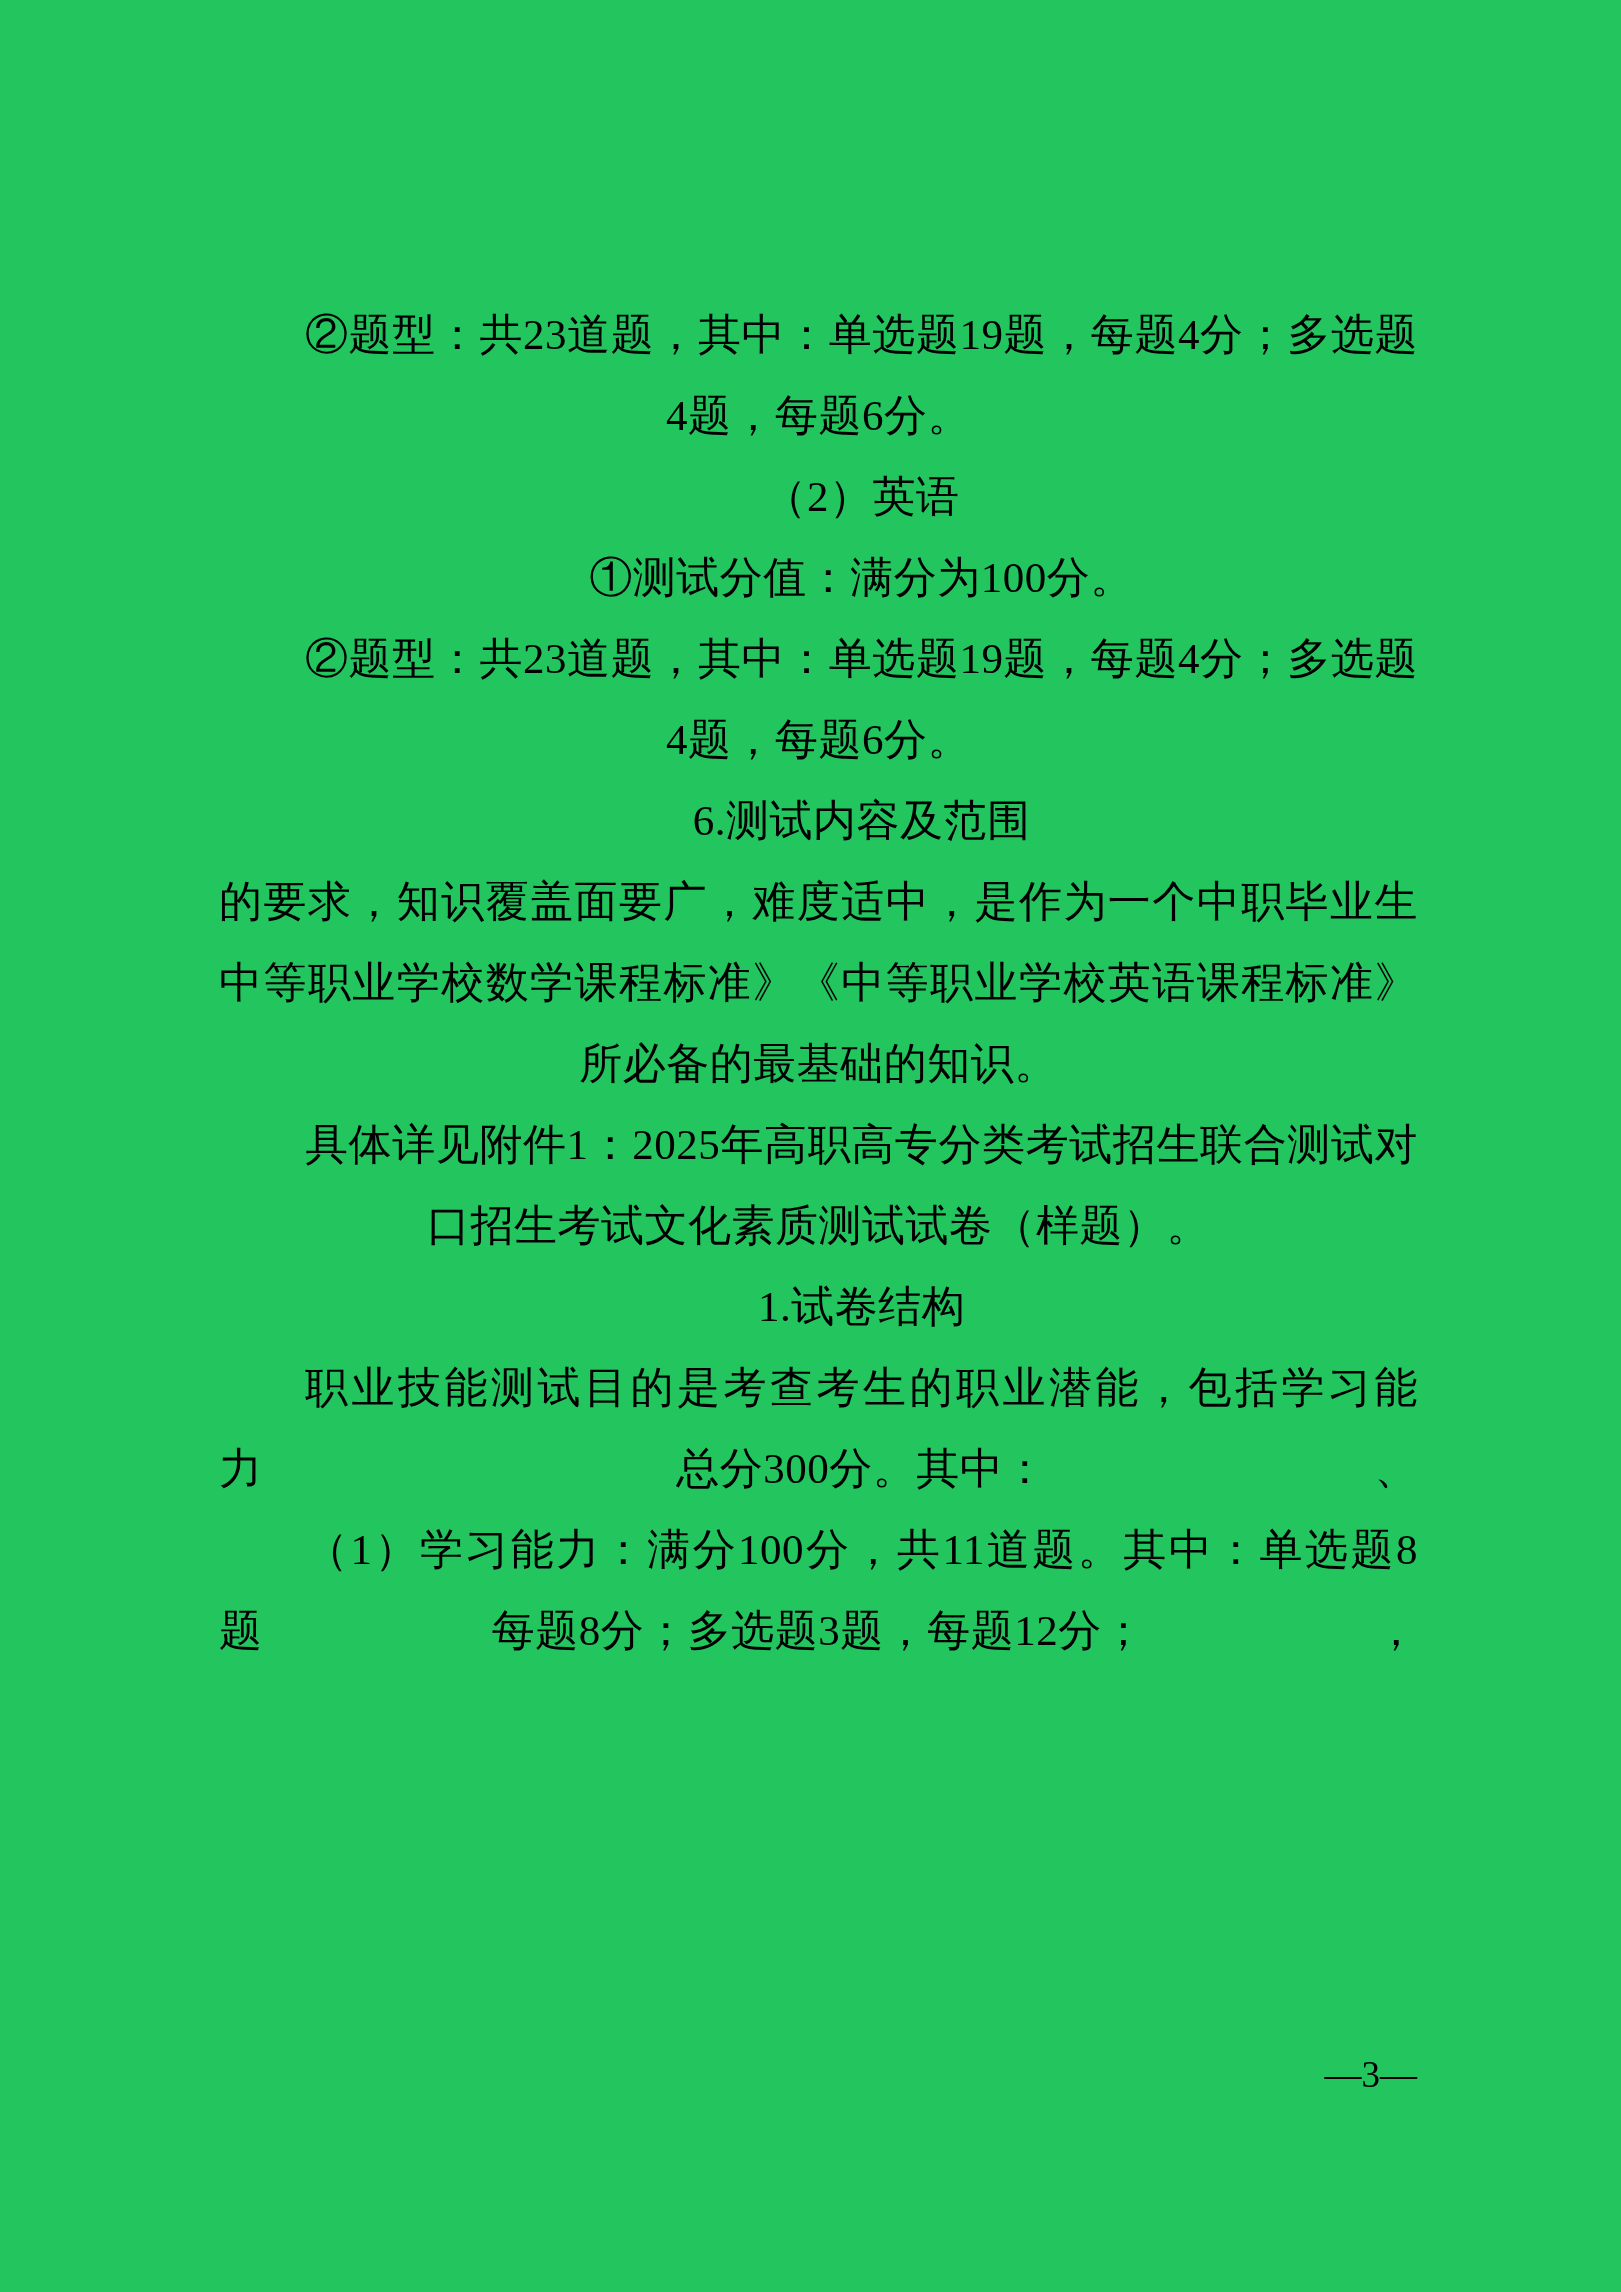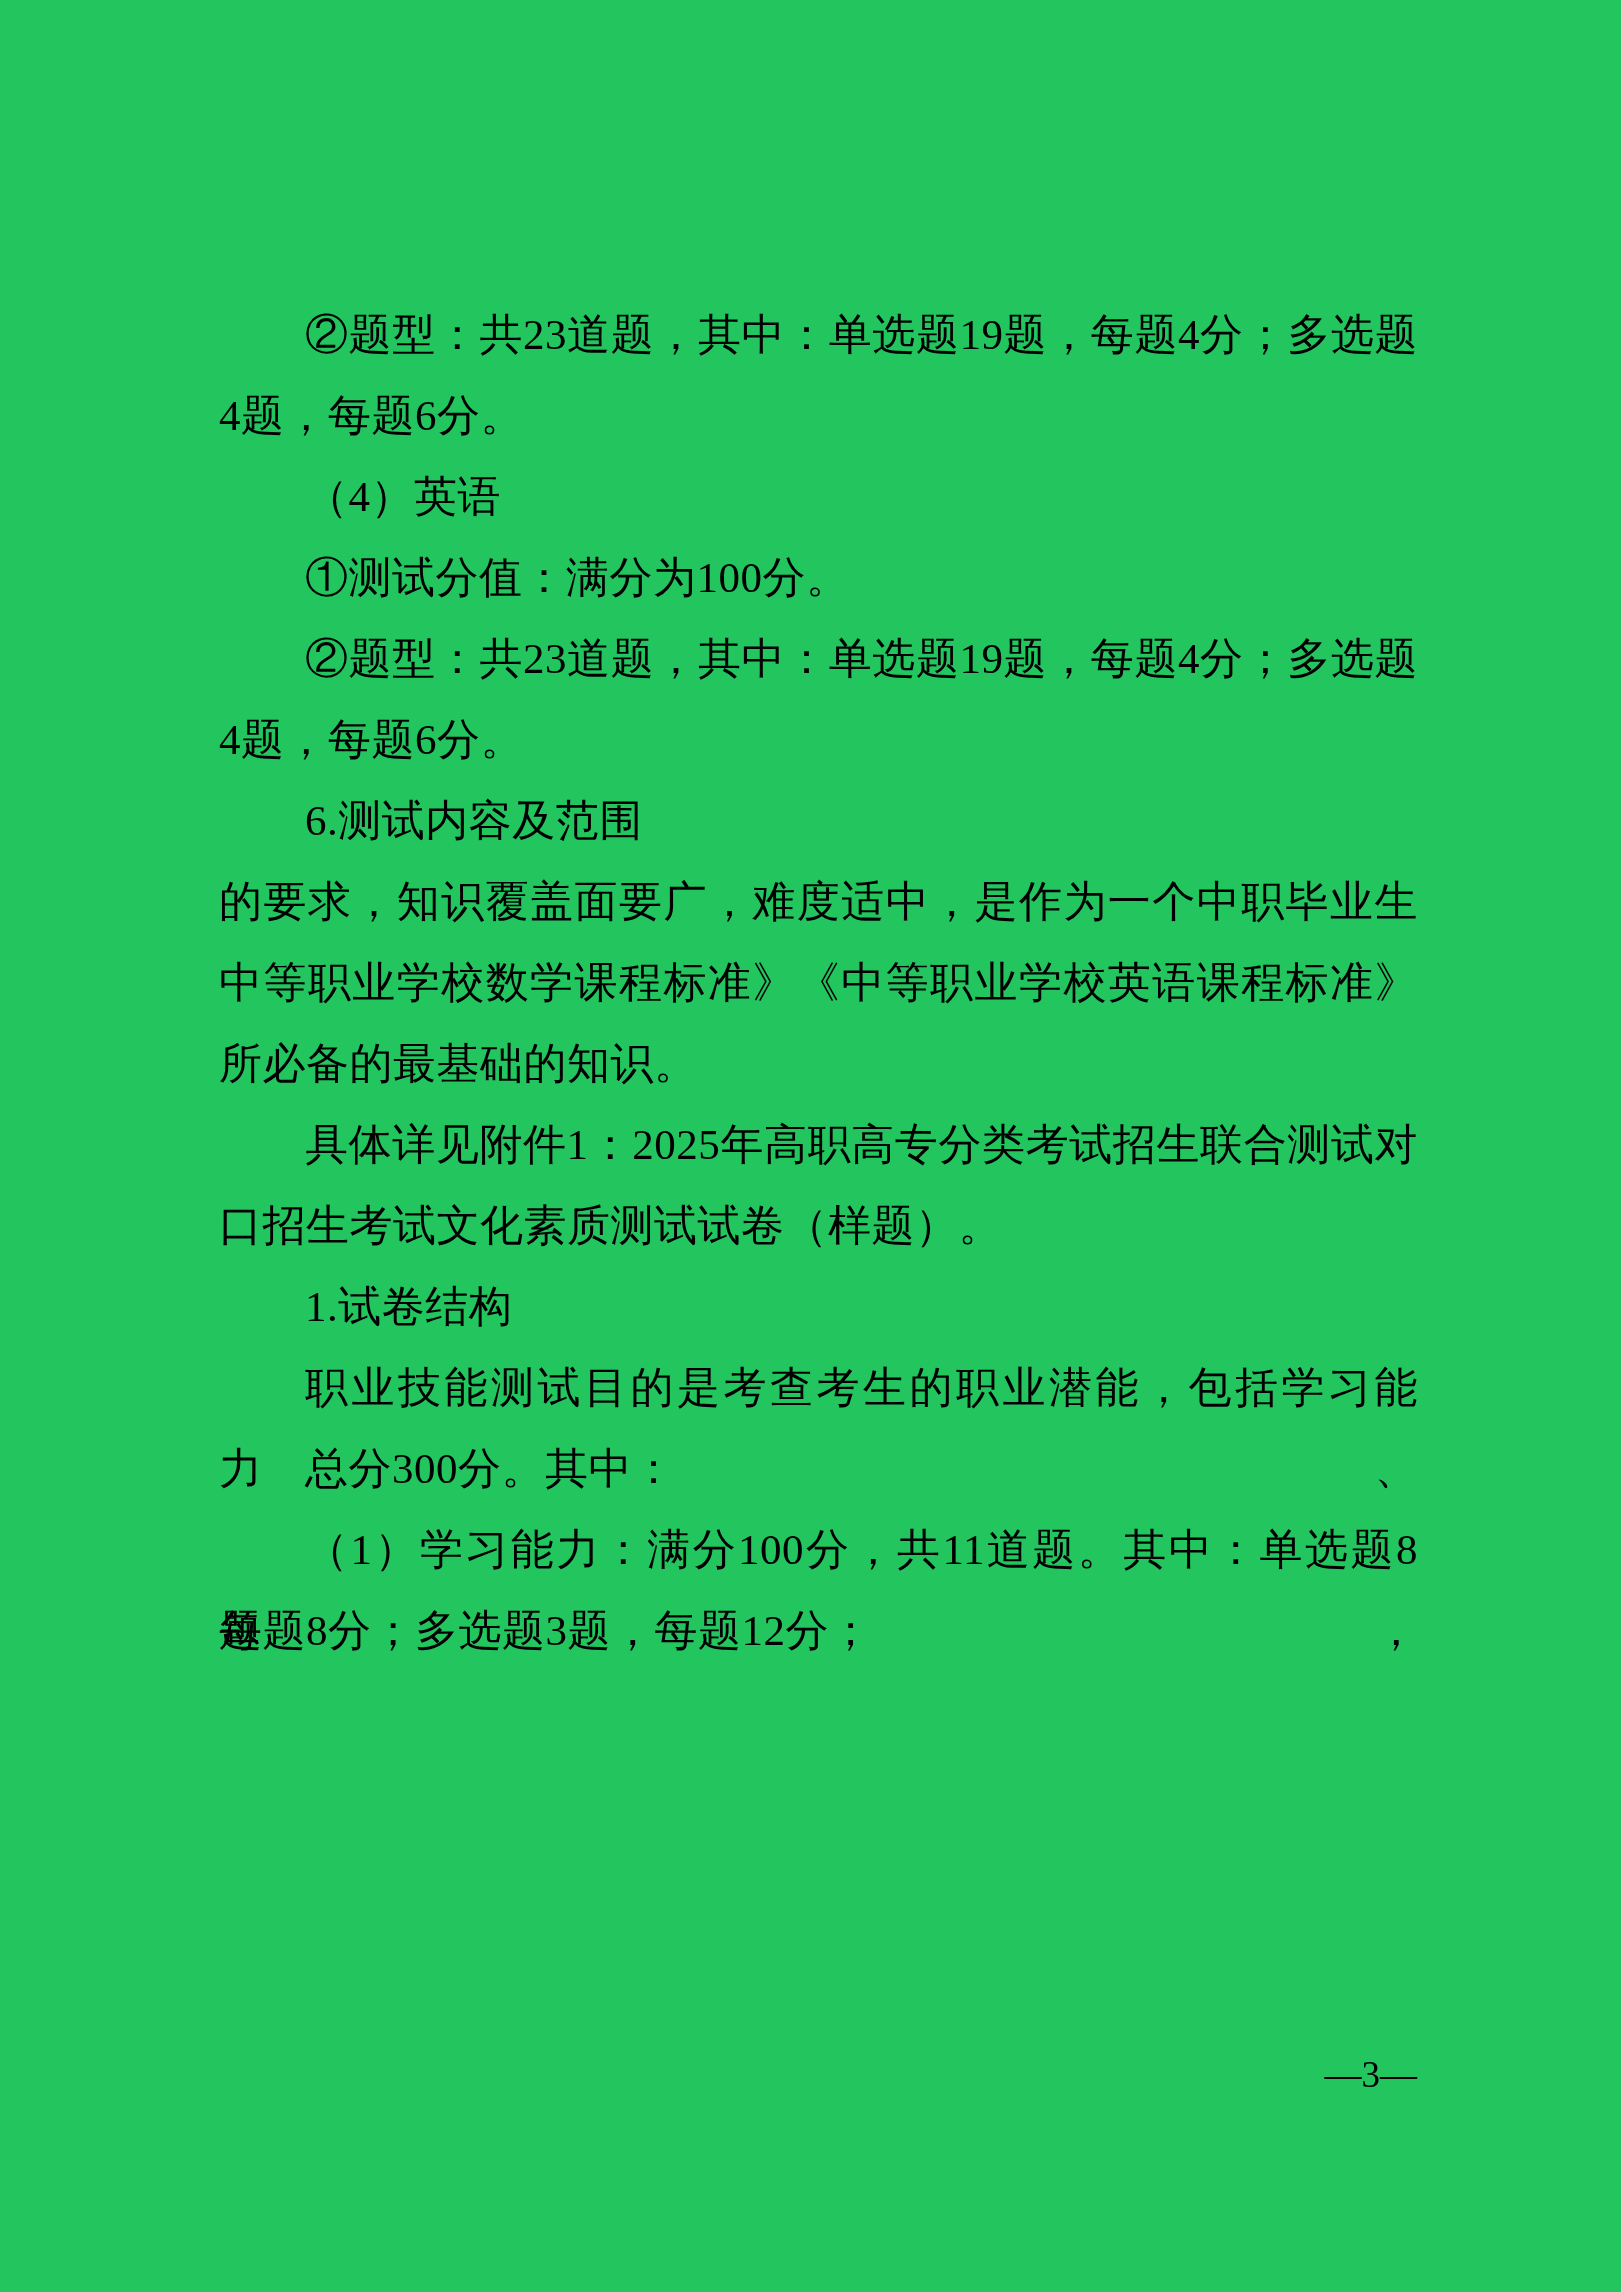--- a/index.html
+++ b/index.html
@@ -20,21 +20,21 @@
     position: absolute;
     left: 219px;
     top: 294px;
     width: 1199px;
   }
   .line {
     height: 81px;
     line-height: 81px;
     font-size: 43px;
     letter-spacing: 0.5px;
-    text-align: left;
+    text-align: center;
     white-space: normal;
   }
   .line.ind {
     padding-left: 86px;
   }
   .line.just {
     text-align: justify;
     text-align-last: justify;
     text-justify: inter-character;
   }
@@ -55,21 +55,21 @@
     color: #000000;
   }
 </style>
 </head>
 <body>
 
 <div class="page">
   <div class="content">
     <div class="line ind just">②题型：共23道题，其中：单选题19题，每题4分；多选题</div>
     <div class="line">4题，每题6分。</div>
-    <div class="line ind">（4）英语</div>
+    <div class="line ind">（2）英语</div>
     <div class="line ind">①测试分值：满分为100分。</div>
     <div class="line ind just">②题型：共23道题，其中：单选题19题，每题4分；多选题</div>
     <div class="line">4题，每题6分。</div>
     <div class="line ind">6.测试内容及范围</div>
     <div class="line just">的要求，知识覆盖面要广，难度适中，是作为一个中职毕业生</div>
     <div class="line just">中等职业学校数学课程标准》《中等职业学校英语课程标准》</div>
     <div class="line">所必备的最基础的知识。</div>
     <div class="line ind just">具体详见附件1：2025年高职高专分类考试招生联合测试对</div>
     <div class="line">口招生考试文化素质测试试卷（样题）。</div>
     <div class="line ind">1.试卷结构</div>

